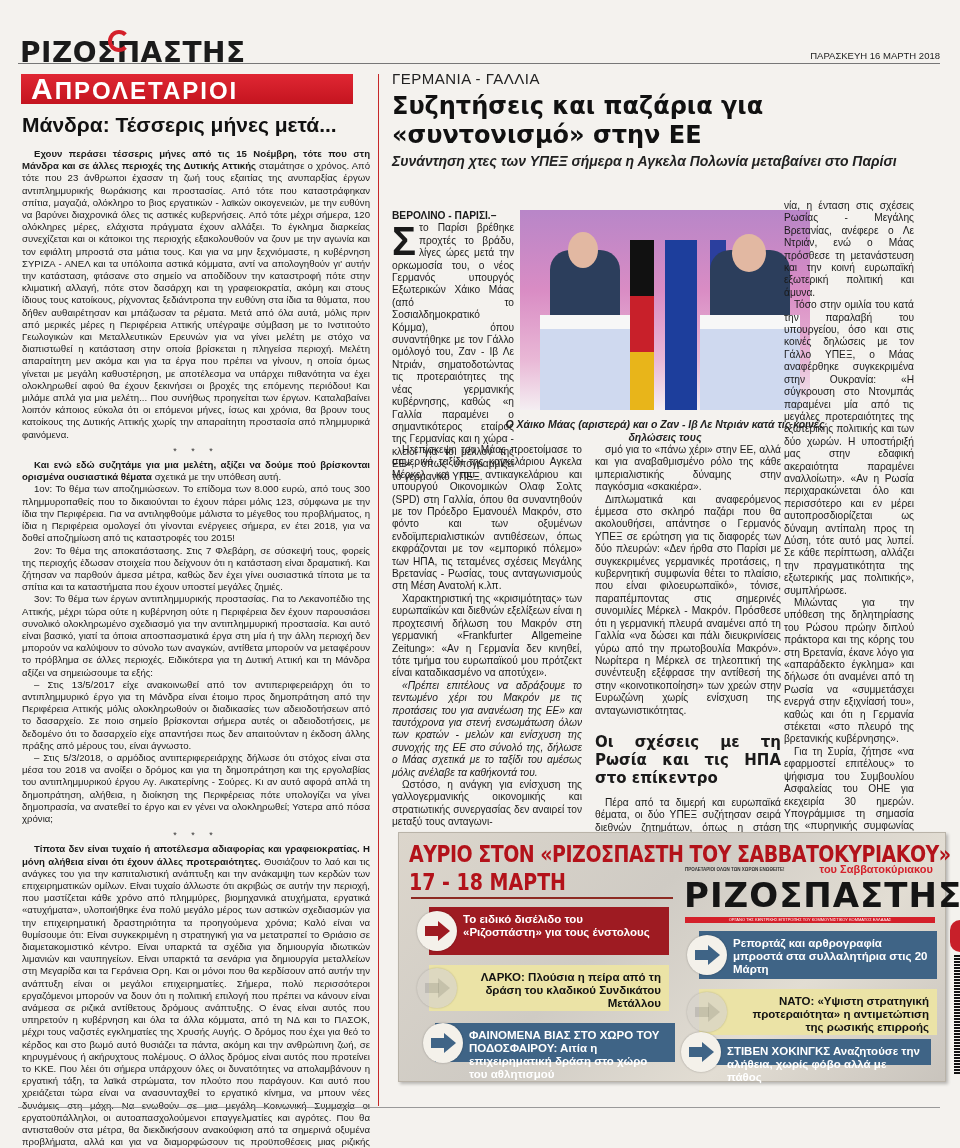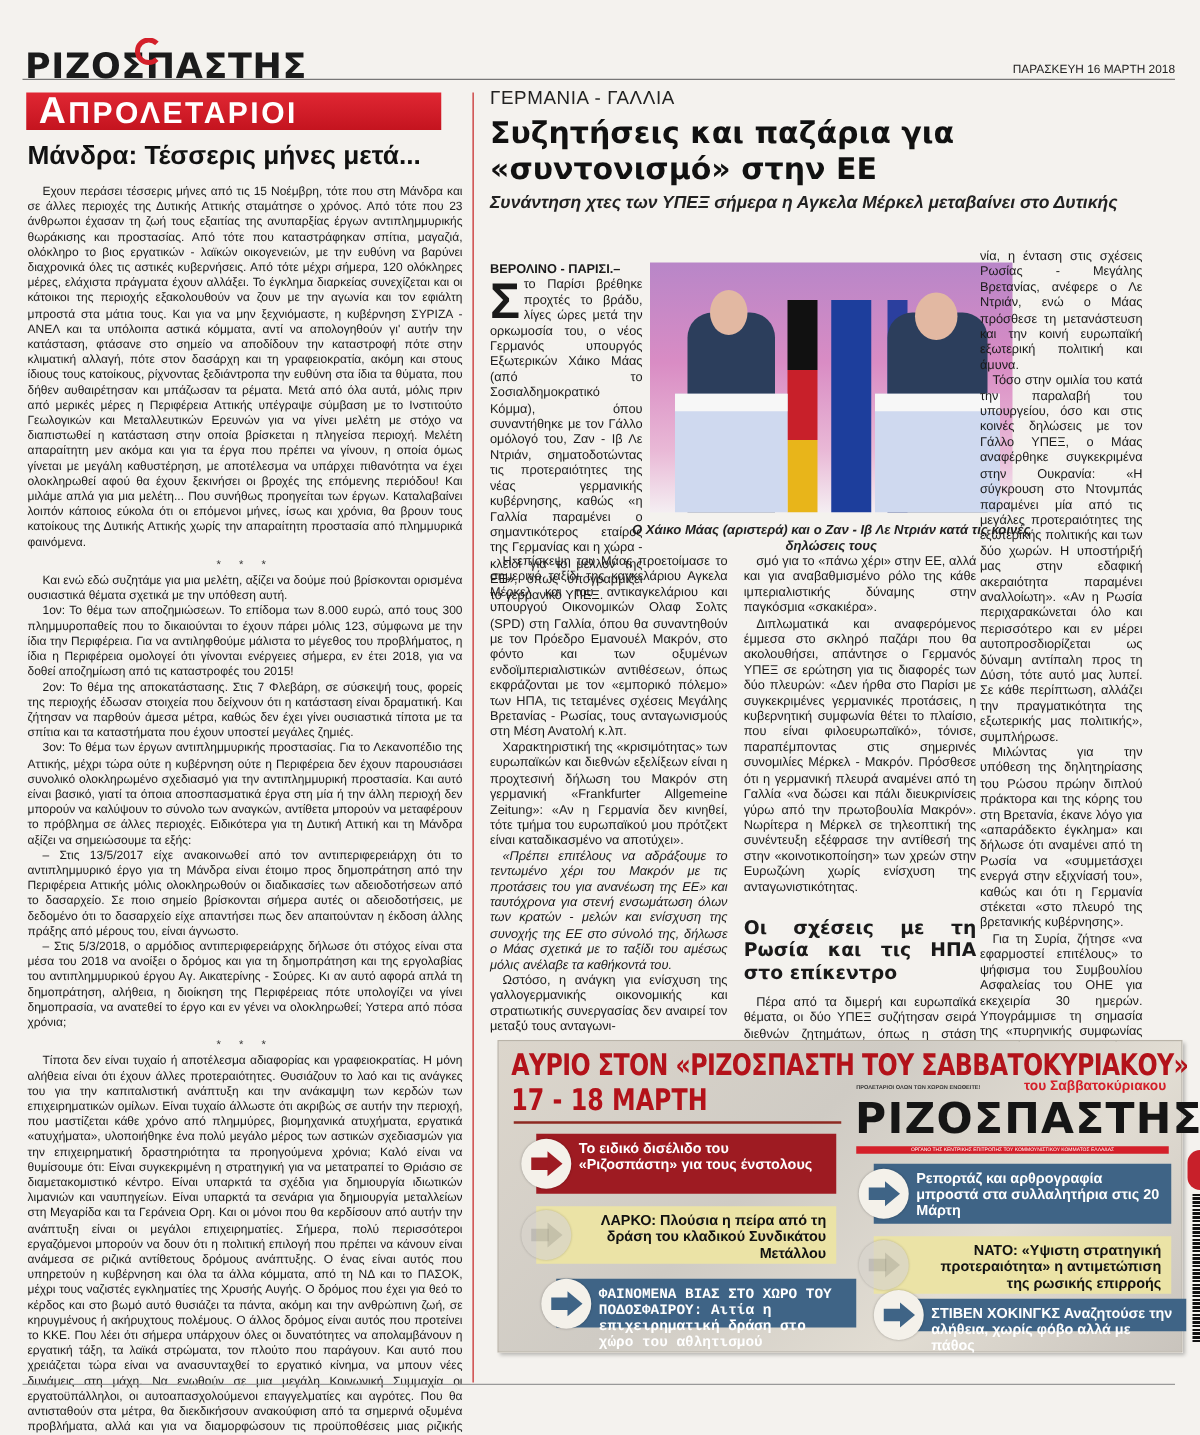--- a/index.html
+++ b/index.html
@@ -17,21 +17,21 @@
   .masthead .emblem { position: absolute; left: 88px; top: -6px; width: 22px; height: 22px; border: 4px solid #d4202a; border-radius: 50%; border-right-color: transparent; }
   .date { position: absolute; right: 20px; top: 50px; font-size: 9.5px; color: #222; }
   .rule-top { position: absolute; left: 18px; right: 20px; top: 63px; height: 1px; background: #777; }
 
   
   .section-banner { position: absolute; left: 21px; top: 74px; width: 332px; height: 30px; background: linear-gradient(180deg,#e02733,#c4141f); color: #fff; font-weight: bold; font-size: 24px; letter-spacing: 2px; padding-left: 10px; line-height: 30px; }
   .section-banner .cap { font-size: 30px; }
   .left-headline { position: absolute; left: 22px; top: 113px; font-weight: bold; font-size: 21px; color: #111; }
   .left-body { position: absolute; left: 22px; top: 148px; width: 348px; font-size: 9.6px; line-height: 12.2px; text-align: justify; }
   .left-body p { text-indent: 12px; }
-  .left-body b { font-weight: normal; }
+  .left-body b { font-weight: bold; }
   .stars { text-align: center; font-size: 9px; letter-spacing: 6px; margin: 4px 0 2px; color: #333; }
   .col-divider { position: absolute; left: 378px; top: 74px; width: 1px; height: 1032px; background: #c62828; }
 
   
   .kicker { position: absolute; left: 392px; top: 70px; font-size: 15px; color: #222; letter-spacing: 0.5px; }
   .right-headline { position: absolute; left: 392px; top: 92px; width: 560px; font-family: "DejaVu Sans", sans-serif; font-weight: bold; font-size: 24px; line-height: 29px; color: #111; }
   .right-sub { position: absolute; left: 392px; top: 153px; width: 560px; font-weight: bold; font-style: italic; font-size: 14px; line-height: 17px; color: #222; }
 
   .photo { position: absolute; left: 520px; top: 210px; width: 290px; height: 200px; background: linear-gradient(180deg,#b886c8 0%, #d98cc4 40%, #e9b8d6 75%, #f4eef2 100%); overflow: hidden; }
   .photo .flag-de { position: absolute; left: 110px; top: 30px; width: 24px; height: 170px; background: linear-gradient(180deg,#111 0 33%, #c8202a 33% 66%, #e8b51a 66% 100%); }
@@ -103,21 +103,21 @@
     <p>– Στις 5/3/2018, ο αρμόδιος αντιπεριφερειάρχης δήλωσε ότι στόχος είναι στα μέσα του 2018 να ανοίξει ο δρόμος και για τη δημοπράτηση και της εργολαβίας του αντιπλημμυρικού έργου Αγ. Αικατερίνης - Σούρες. Κι αν αυτό αφορά απλά τη δημοπράτηση, αλήθεια, η διοίκηση της Περιφέρειας πότε υπολογίζει να γίνει δημοπρασία, να ανατεθεί το έργο και εν γένει να ολοκληρωθεί; Υστερα από πόσα χρόνια;</p>
     <div class="stars">* * *</div>
     <p><b>Τίποτα δεν είναι τυχαίο ή αποτέλεσμα αδιαφορίας και γραφειοκρατίας. Η μόνη αλήθεια είναι ότι έχουν άλλες προτεραιότητες.</b><span> Θυσιάζουν το λαό και τις ανάγκες του για την καπιταλιστική ανάπτυξη και την ανάκαμψη των κερδών των επιχειρηματικών ομίλων. Είναι τυχαίο άλλωστε ότι ακριβώς σε αυτήν την περιοχή, που μαστίζεται κάθε χρόνο από πλημμύρες, βιομηχανικά ατυχήματα, εργατικά «ατυχήματα», υλοποιήθηκε ένα πολύ μεγάλο μέρος των αστικών σχεδιασμών για την επιχειρηματική δραστηριότητα τα προηγούμενα χρόνια; Καλό είναι να θυμίσουμε ότι: Είναι συγκεκριμένη η στρατηγική για να μετατραπεί το Θριάσιο σε διαμετακομιστικό κέντρο. Είναι υπαρκτά τα σχέδια για δημιουργία ιδιωτικών λιμανιών και ναυπηγείων. Είναι υπαρκτά τα σενάρια για δημιουργία μεταλλείων στη Μεγαρίδα και τα Γεράνεια Ορη. Και οι μόνοι που θα κερδίσουν από αυτήν την ανάπτυξη είναι οι μεγάλοι επιχειρηματίες. Σήμερα, πολύ περισσότεροι εργαζόμενοι μπορούν να δουν ότι η πολιτική επιλογή που πρέπει να κάνουν είναι ανάμεσα σε ριζικά αντίθετους δρόμους ανάπτυξης. Ο ένας είναι αυτός που υπηρετούν η κυβέρνηση και όλα τα άλλα κόμματα, από τη ΝΔ και το ΠΑΣΟΚ, μέχρι τους ναζιστές εγκληματίες της Χρυσής Αυγής. Ο δρόμος που έχει για θεό το κέρδος και στο βωμό αυτό θυσιάζει τα πάντα, ακόμη και την ανθρώπινη ζωή, σε κηρυγμένους ή ακήρυχτους πολέμους. Ο άλλος δρόμος είναι αυτός που προτείνει το ΚΚΕ. Που λέει ότι σήμερα υπάρχουν όλες οι δυνατότητες να απολαμβάνουν η εργατική τάξη, τα λαϊκά στρώματα, τον πλούτο που παράγουν. Και αυτό που χρειάζεται τώρα είναι να ανασυνταχθεί το εργατικό κίνημα, να μπουν νέες δυνάμεις στη μάχη. Να ενωθούν σε μια μεγάλη Κοινωνική Συμμαχία οι εργατοϋπάλληλοι, οι αυτοαπασχολούμενοι επαγγελματίες και αγρότες. Που θα αντισταθούν στα μέτρα, θα διεκδικήσουν ανακούφιση από τα σημερινά οξυμένα προβλήματα, αλλά και για να διαμορφώσουν τις προϋποθέσεις μιας ριζικής ανατροπής.</span></p>
 
   </div>
 
   <div class="col-divider"></div>
 
   <div class="kicker">ΓΕΡΜΑΝΙΑ - ΓΑΛΛΙΑ</div>
   <h1 class="right-headline">Συζητήσεις και παζάρια για «συντονισμό» στην ΕΕ</h1>
-  <div class="right-sub">Συνάντηση χτες των ΥΠΕΞ σήμερα η Αγκελα Μέρκελ μεταβαίνει στο Δυτικής</div>
+  <div class="right-sub">Συνάντηση χτες των ΥΠΕΞ σήμερα η Αγκελα Πολωνία μεταβαίνει στο Παρίσι</div>
 
   <div class="photo">
     <div class="flag-de"></div>
     <div class="flag-eu"></div>
     <div class="flag-fr"></div>
     <div class="person" style="left:30px;width:70px;height:160px;"></div>
     <div class="head" style="left:48px;top:22px;width:30px;height:36px;"></div>
     <div class="person" style="left:190px;width:80px;height:160px;"></div>
     <div class="head" style="left:212px;top:24px;width:34px;height:38px;"></div>
     <div class="podium" style="left:20px;width:90px;"></div>
@@ -161,33 +161,33 @@
     <div class="promo-logo-bar">ΟΡΓΑΝΟ ΤΗΣ ΚΕΝΤΡΙΚΗΣ ΕΠΙΤΡΟΠΗΣ ΤΟΥ ΚΟΜΜΟΥΝΙΣΤΙΚΟΥ ΚΟΜΜΑΤΟΣ ΕΛΛΑΔΑΣ</div>
 
     <div class="pbox red" style="left:30px;top:74px;width:240px;height:48px;">
       <span class="arrow"></span>
       <span>Το ειδικό δισέλιδο του «Ριζοσπάστη» για τους ένστολους</span>
     </div>
     <div class="pbox yellow" style="left:30px;top:132px;width:240px;height:46px;">
       <span class="arrow"></span>
       <span>ΛΑΡΚΟ: Πλούσια η πείρα από τη δράση του κλαδικού Συνδικάτου Μετάλλου</span>
     </div>
-    <div class="pbox blue" style="left:46px;top:190px;width:240px;height:39px;font-family:Liberation Mono, monospace;">
+    <div class="pbox blue" style="left:36px;top:190px;width:240px;height:39px;">
       <span class="arrow"></span>
       <span>ΦΑΙΝΟΜΕΝΑ ΒΙΑΣ ΣΤΟ ΧΩΡΟ ΤΟΥ ΠΟΔΟΣΦΑΙΡΟΥ: Αιτία η επιχειρηματική δράση στο χώρο του αθλητισμού</span>
     </div>
     <div class="pbox blue" style="left:300px;top:98px;width:238px;height:48px;">
       <span class="arrow"></span>
       <span>Ρεπορτάζ και αρθρογραφία μπροστά στα συλλαλητήρια στις 20 Μάρτη</span>
     </div>
     <div class="pbox yellow" style="left:300px;top:156px;width:238px;height:46px;">
       <span class="arrow"></span>
       <span>ΝΑΤΟ: «Υψιστη στρατηγική προτεραιότητα» η αντιμετώπιση της ρωσικής επιρροής</span>
     </div>
-    <div class="pbox blue" style="left:312px;top:206px;width:238px;height:26px;">
+    <div class="pbox blue" style="left:294px;top:206px;width:238px;height:26px;">
       <span class="arrow"></span>
       <span>ΣΤΙΒΕΝ ΧΟΚΙΝΓΚΣ Αναζητούσε την αλήθεια, χωρίς φόβο αλλά με πάθος</span>
     </div>
   </div>
 
   <div class="red-tab"></div>
   <div class="barcode"></div>
   <div class="rule-bottom"></div>
 </div>
 

